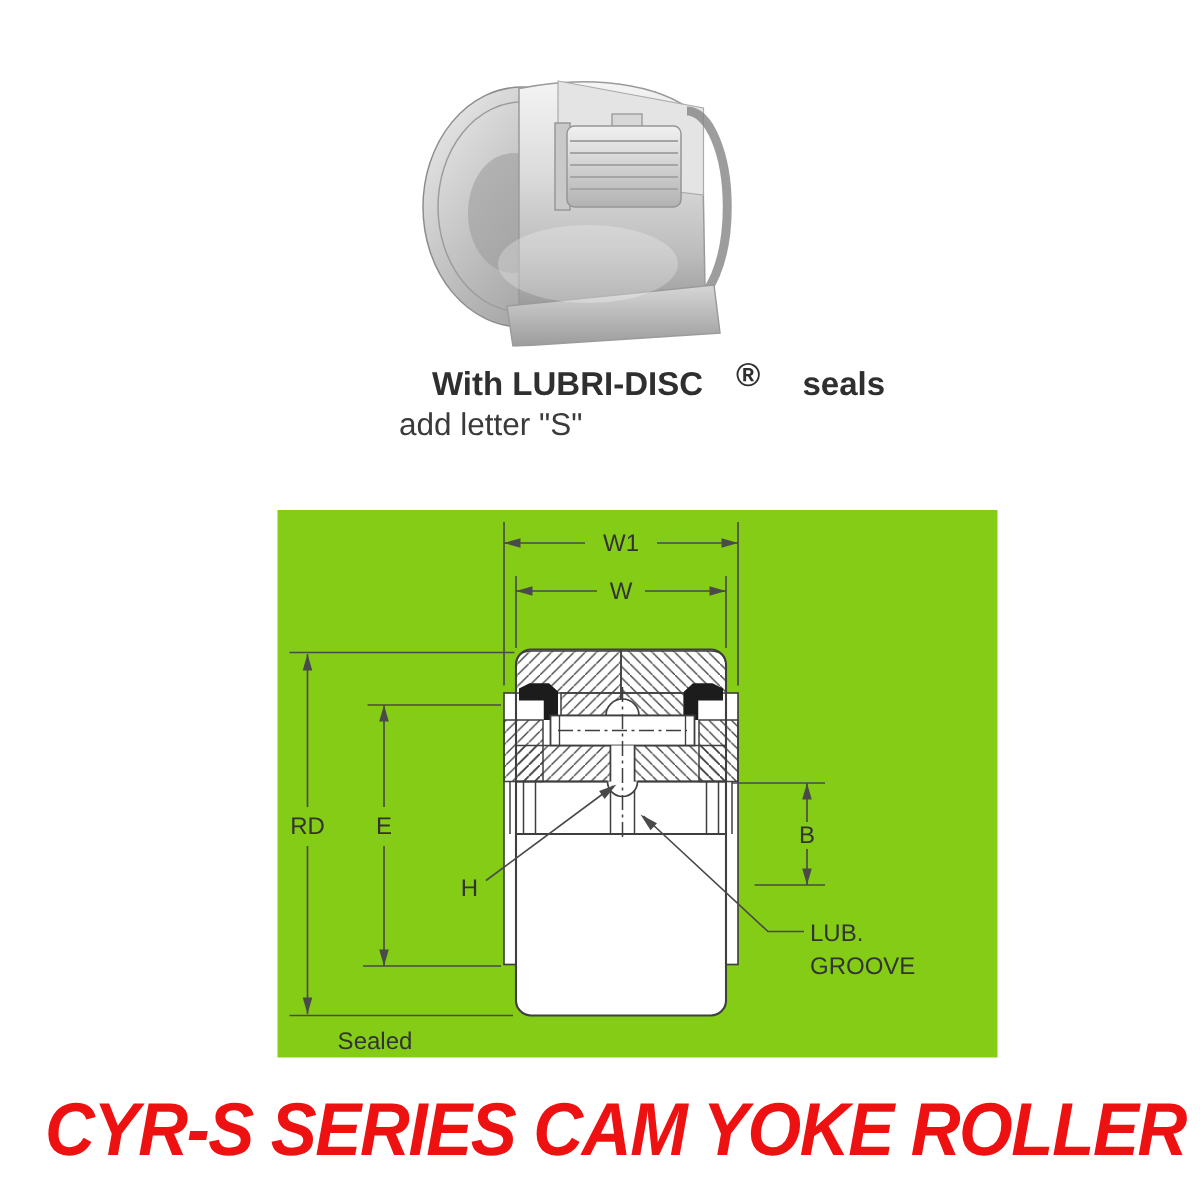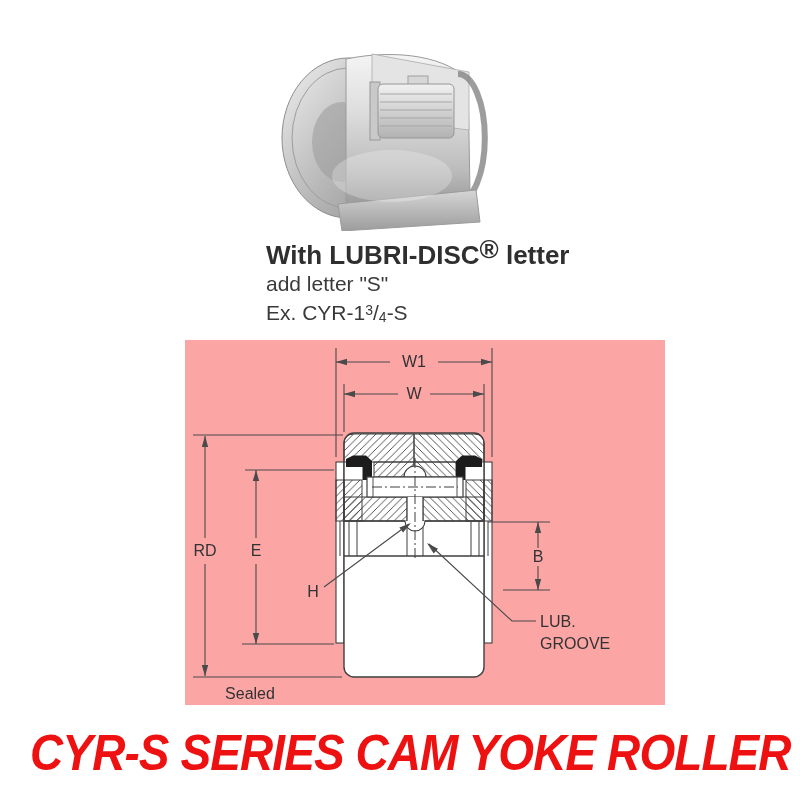--- a/index.html
+++ b/index.html
@@ -2,21 +2,21 @@
 <html><head>
 <meta charset="utf-8">
 <style>
   html,body{margin:0;padding:0;}
   body{
     width:800px;height:800px;background:#ffffff;position:relative;overflow:hidden;
     font-family:"Liberation Sans", sans-serif;color:#333;
   }
   .photo-wrap{position:absolute;left:280px;top:26px;width:222px;height:205px;}
   .caption{position:absolute;left:266px;top:236px;font-size:21px;line-height:27px;color:#3a3a3a;}
-  .caption .b{font-weight:bold;font-size:26px;color:#2f2f2f;}
+  .caption .b{font-weight:bold;font-size:22px;color:#2f2f2f;margin-left:22px;}
   .caption sup{font-size:12px;vertical-align:6px;}
   .caption .fr-num{font-size:14px;vertical-align:5px;}
   .caption .fr-den{font-size:14px;vertical-align:-2px;}
   .diagram-wrap{position:absolute;left:185px;top:340px;width:480px;height:365px;}
   .title-bar{
     position:absolute;left:30px;top:712px;width:760px;height:70px;
     display:flex;align-items:flex-end;justify-content:center;
   }
   .title-text{
     font-weight:bold;font-style:italic;font-size:50px;letter-spacing:-1px;
@@ -71,31 +71,30 @@
         <line x1="100" y1="100" x2="172" y2="100"></line>
       </g>
     </g>
     <path d="M178,48 A26,62 0 0 1 178,176" fill="none" stroke="#858585" stroke-width="6" opacity="0.8"></path>
     <path d="M58,178 L196,164 L200,196 L62,205 Z" fill="url(#gBracket)" stroke="#9b9b9b" stroke-width="1"></path>
     <ellipse cx="112" cy="150" rx="60" ry="26" fill="#ffffff" opacity="0.25"></ellipse>
   </svg>
 </div>
 
 <div class="caption">
-  <div><span class="b">With LUBRI-DISC</span><sup class="b">®</sup><span class="b"> letter</span></div>
+  <div><span class="b">With LUBRI-DISC</span><sup class="b">®</sup><span class="b"> seals</span></div>
   <div>add letter "S"</div>
-  <div><span>Ex. CYR-1</span><span class="fr-num">3</span><span>/</span><span class="fr-den">4</span><span>-S</span></div>
 </div>
 
 <div class="diagram-wrap">
 <svg width="480" height="365" viewBox="185 340 665 505" preserveAspectRatio="none" style="width:480px;height:365px">
 </svg>
 </div>
 
-<div class="diagram-wrap" style="background:#fca5a5">
+<div class="diagram-wrap" style="background:#84cc16">
 <svg width="480" height="365" viewBox="185 340 480 365">
   <defs>
     <pattern id="hatchL" patternUnits="userSpaceOnUse" width="7.5" height="7.5">
       <path d="M-1,8.5 L8.5,-1" stroke="#3f3f3f" stroke-width="0.9"></path>
     </pattern>
     <pattern id="hatchR" patternUnits="userSpaceOnUse" width="7.5" height="7.5">
       <path d="M-1,-1 L8.5,8.5" stroke="#3f3f3f" stroke-width="0.9"></path>
     </pattern>
   </defs>
 

